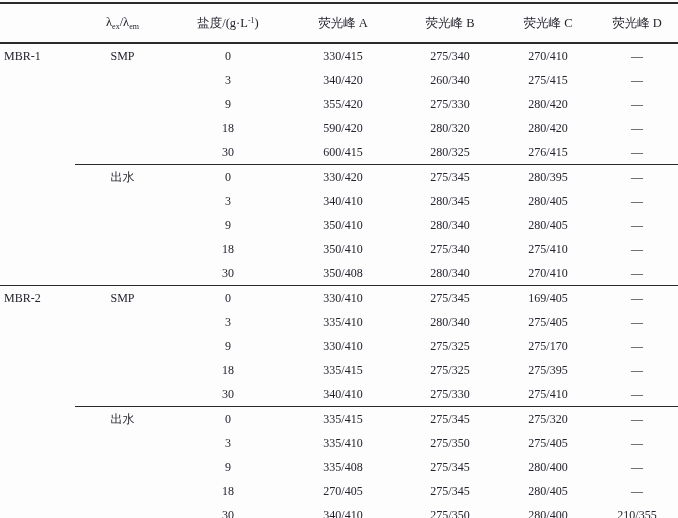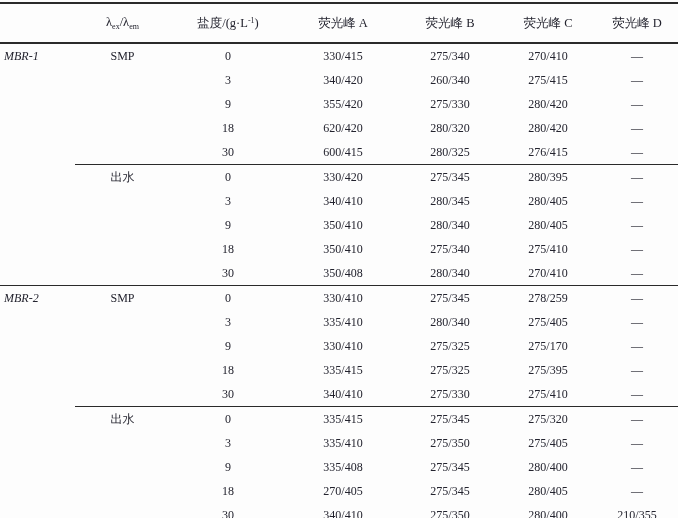--- a/index.html
+++ b/index.html
@@ -42,21 +42,20 @@
   tbody td {
     height: 24px;
     font-size: 12px;
     text-align: center;
     padding: 0;
     white-space: nowrap;
   }
   td.reactor {
     text-align: left;
     padding-left: 4px;
-    font-style: italic;
   }
   tr.sec-full td {
     border-top: 1.5px solid #2a2a2a;
   }
   tr.sec-partial td:not(.reactor) {
     border-top: 1px solid #2a2a2a;
     margin-top: 37px;
   }
   sub.hdr-sub {
     font-size: 8px;
@@ -117,21 +116,21 @@
           <td>9</td>
           <td>355/420</td>
           <td>275/330</td>
           <td>280/420</td>
           <td>—</td>
         </tr>
         <tr>
           <td class="reactor"></td>
           <td></td>
           <td>18</td>
-          <td>620/420</td>
+          <td>590/420</td>
           <td>280/320</td>
           <td>280/420</td>
           <td>—</td>
         </tr>
         <tr>
           <td class="reactor"></td>
           <td></td>
           <td>30</td>
           <td>600/415</td>
           <td>280/325</td>
@@ -182,21 +181,21 @@
           <td>280/340</td>
           <td>270/410</td>
           <td>—</td>
         </tr>
         <tr class="sec-full">
           <td class="reactor">MBR-2</td>
           <td>SMP</td>
           <td>0</td>
           <td>330/410</td>
           <td>275/345</td>
-          <td>278/259</td>
+          <td>169/405</td>
           <td>—</td>
         </tr>
         <tr>
           <td class="reactor"></td>
           <td></td>
           <td>3</td>
           <td>335/410</td>
           <td>280/340</td>
           <td>275/405</td>
           <td>—</td>

